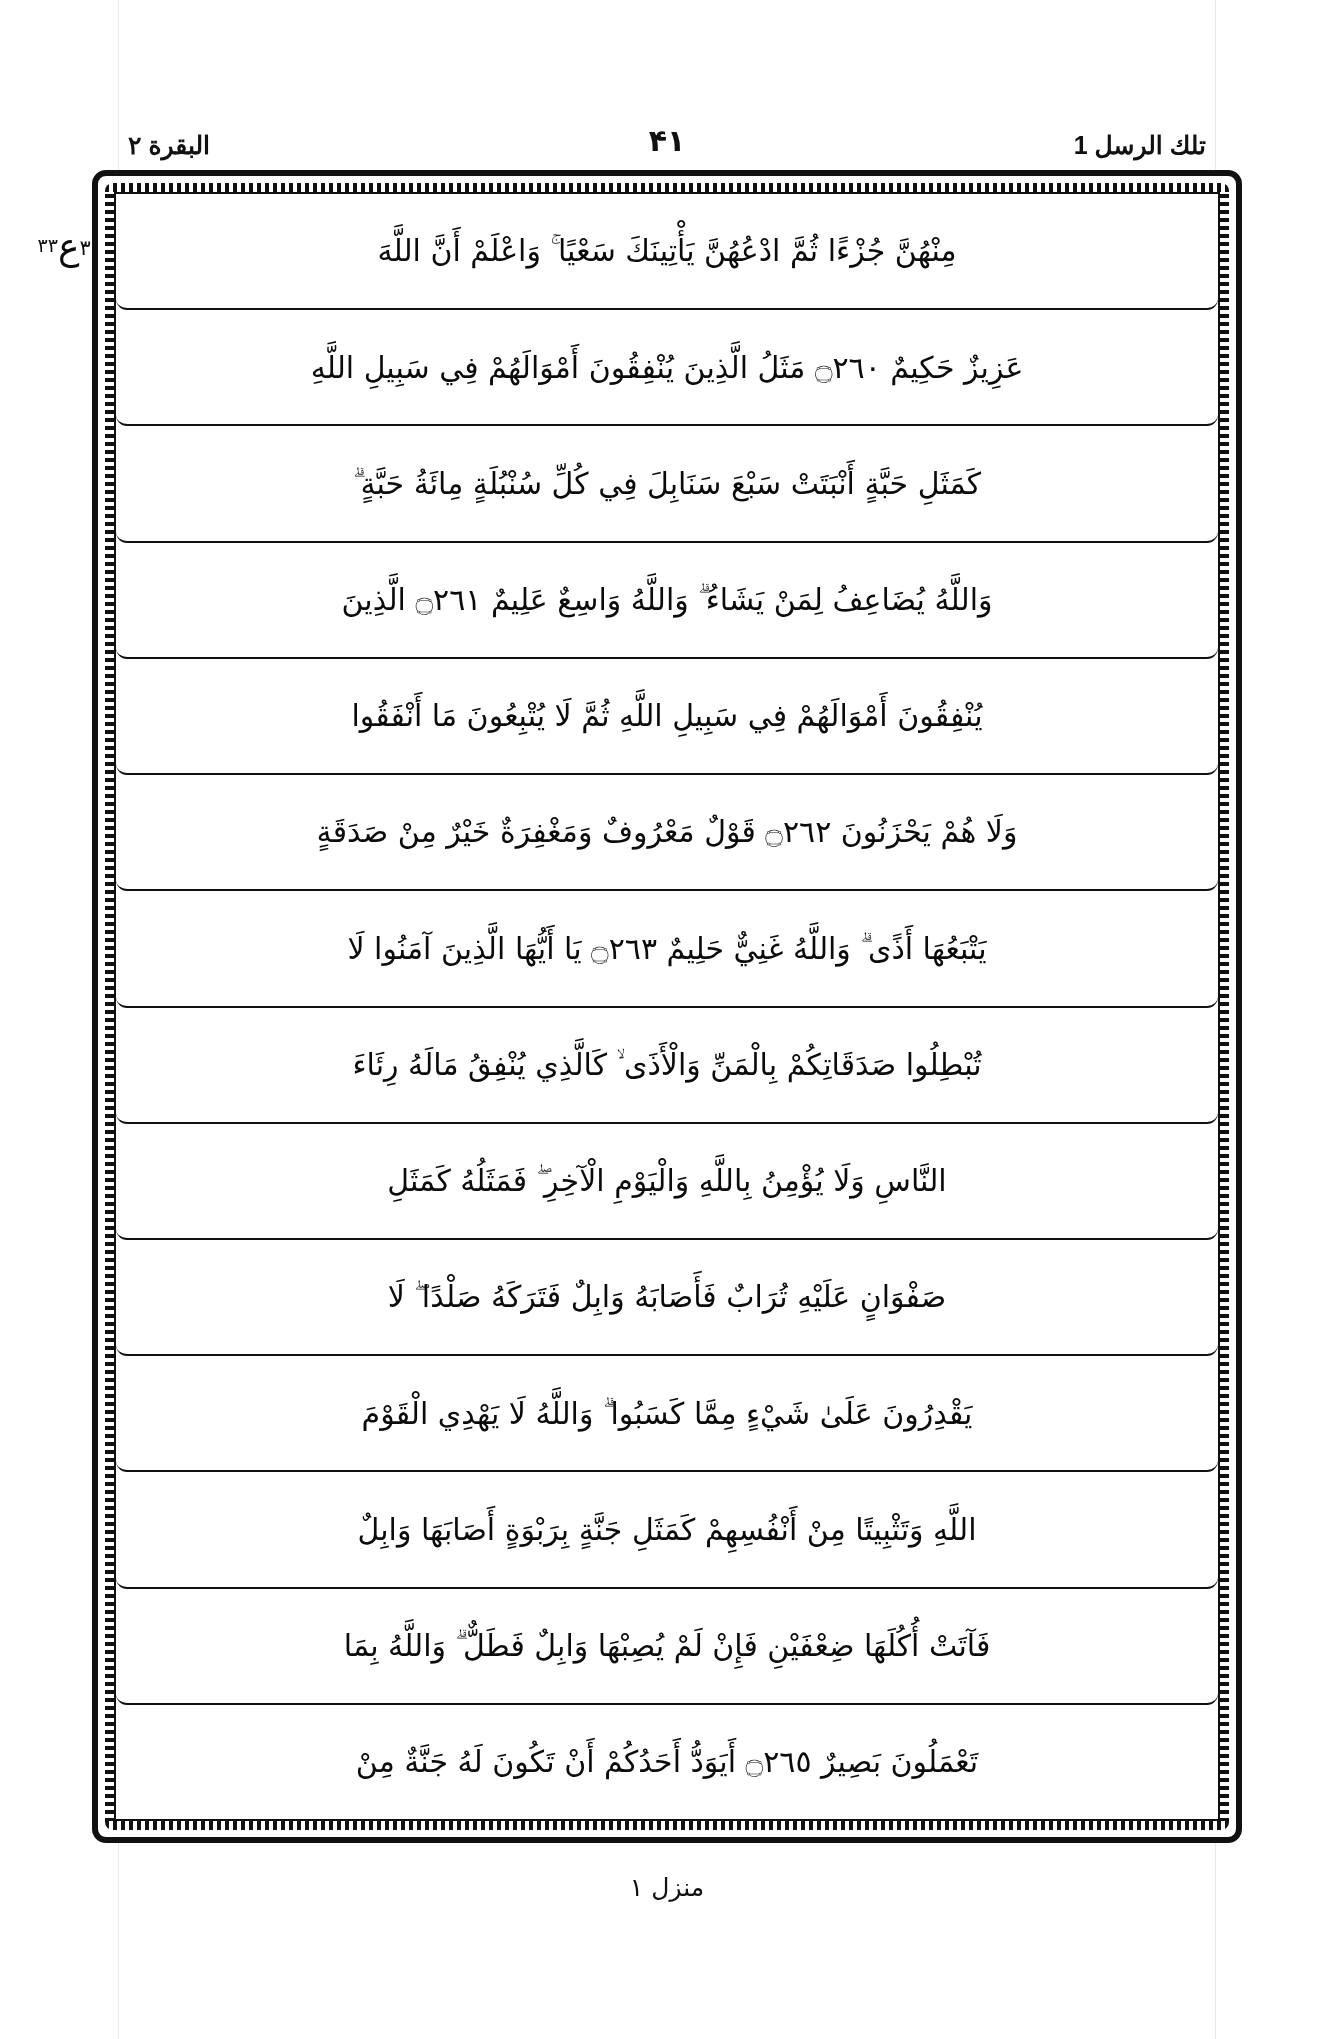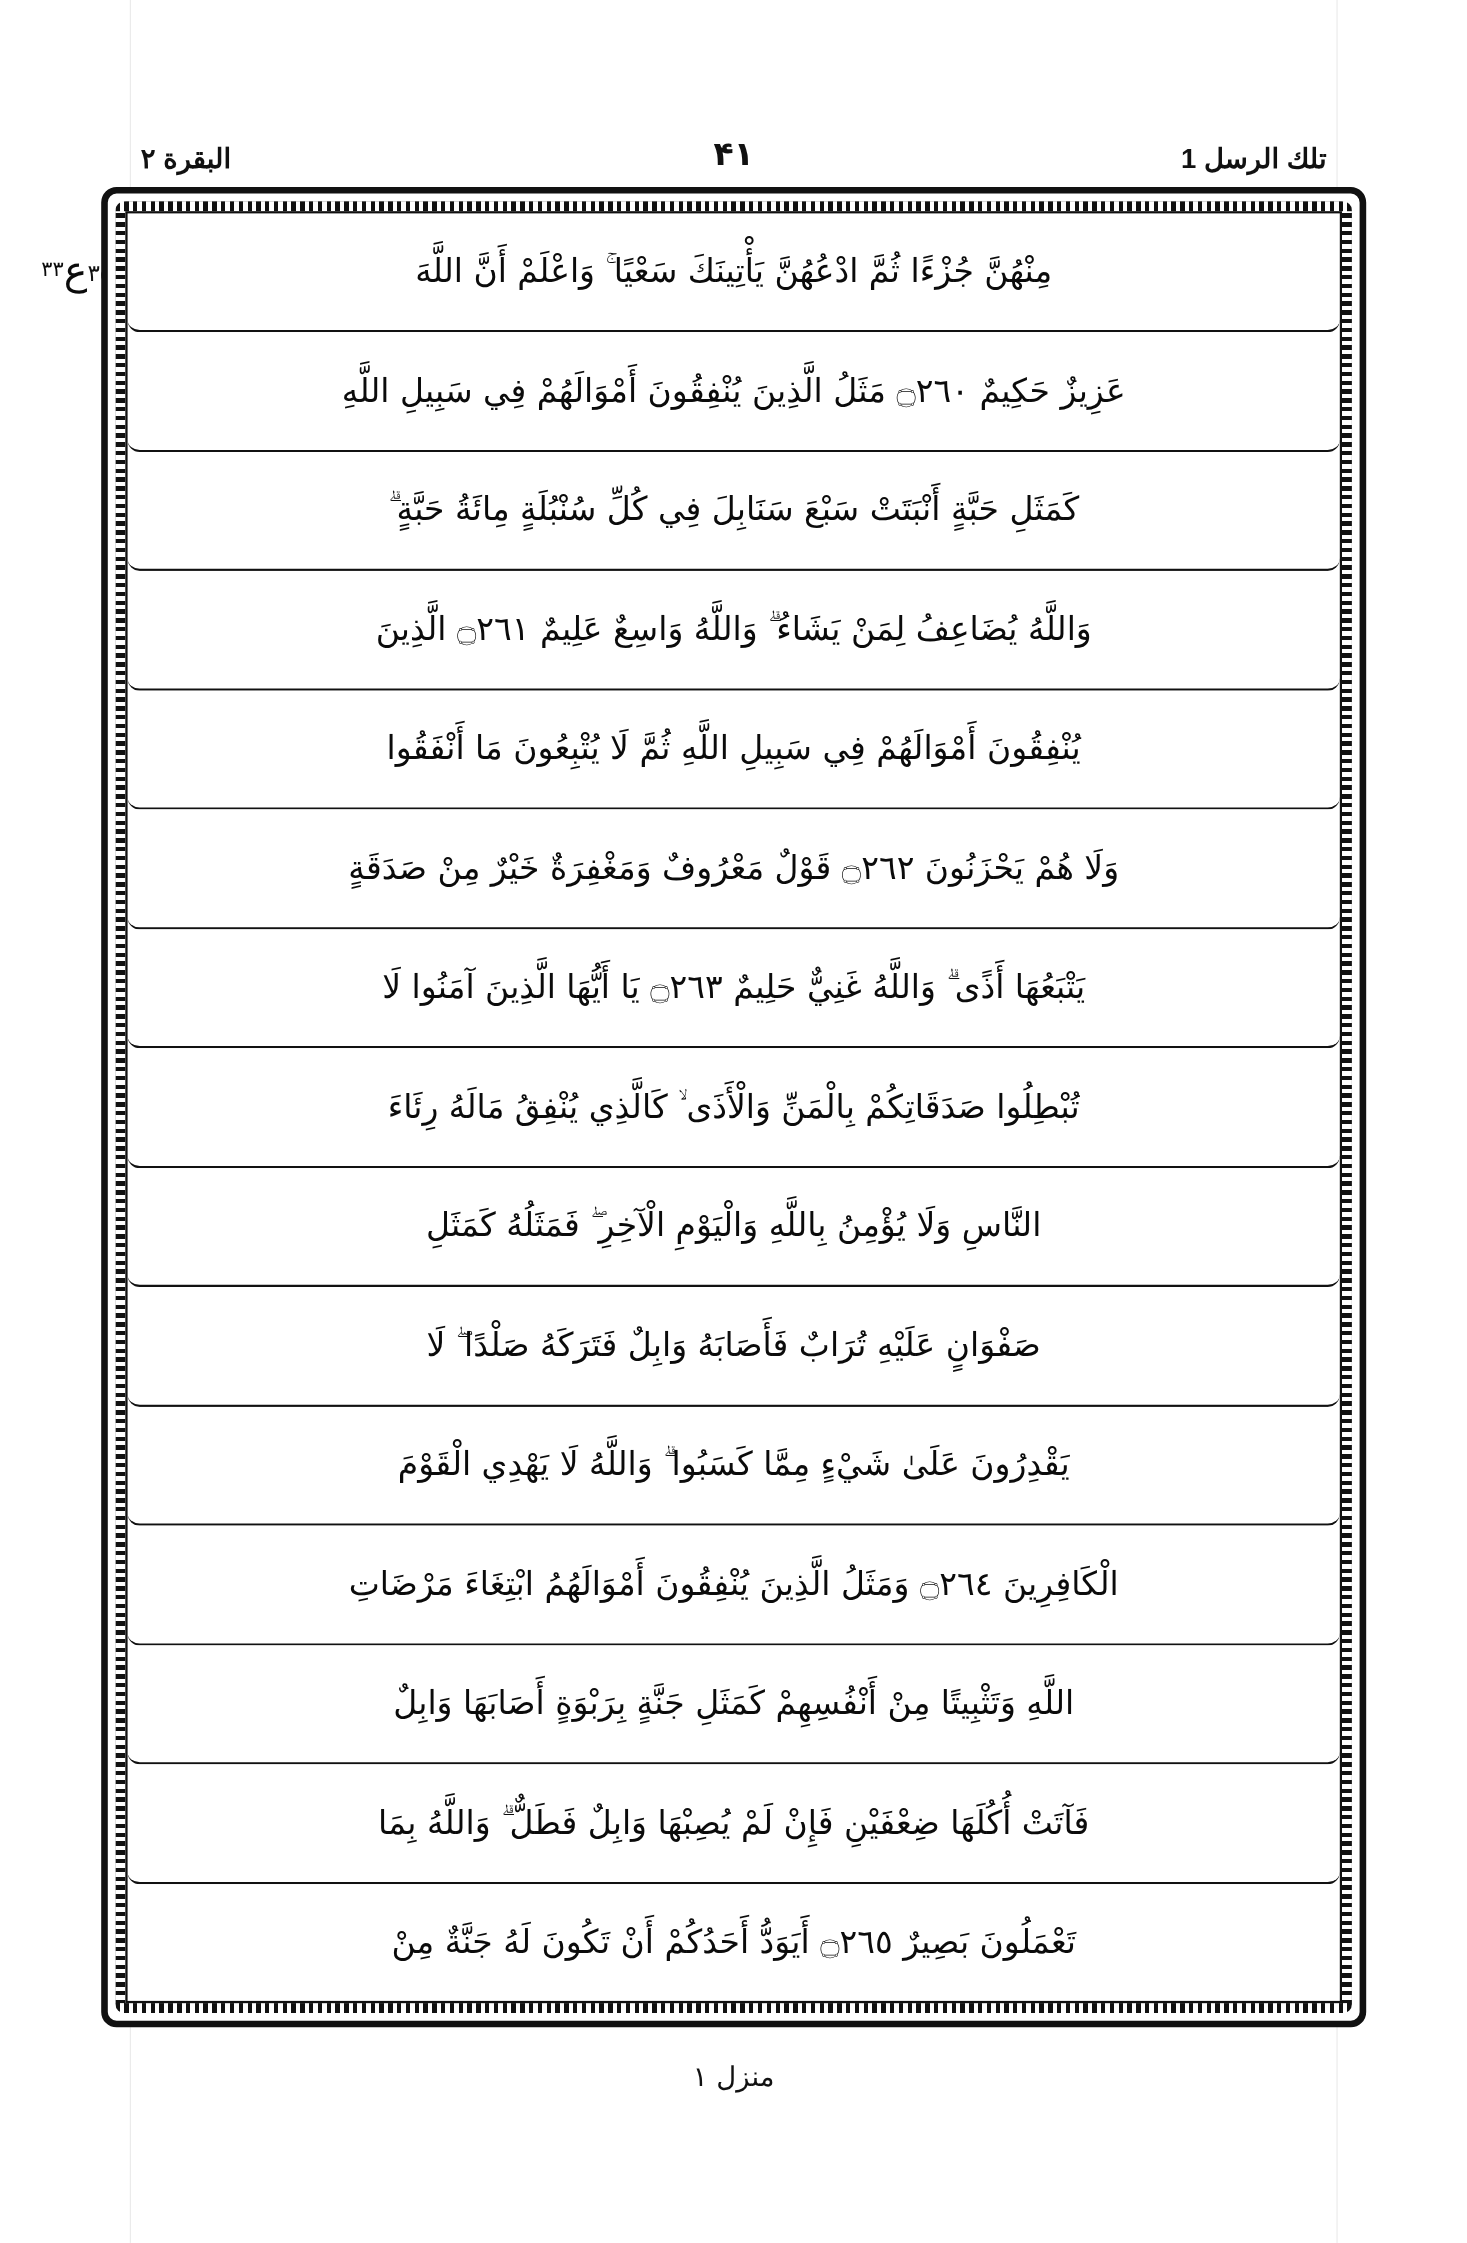--- a/index.html
+++ b/index.html
@@ -162,23 +162,20 @@
       <div class="qline">
           <span class="ar">النَّاسِ وَلَا يُؤْمِنُ بِاللَّهِ وَالْيَوْمِ الْآخِرِ ۖ فَمَثَلُهُ كَمَثَلِ</span>
         </div>
       <div class="qline">
           <span class="ar">صَفْوَانٍ عَلَيْهِ تُرَابٌ فَأَصَابَهُ وَابِلٌ فَتَرَكَهُ صَلْدًا ۖ لَا</span>
         </div>
       <div class="qline">
           <span class="ar">يَقْدِرُونَ عَلَىٰ شَيْءٍ مِمَّا كَسَبُوا ۗ وَاللَّهُ لَا يَهْدِي الْقَوْمَ</span>
         </div>
       <div class="qline">
-          <span class="ar">الْكَافِرِينَ ۝٢٦٤ وَمَثَلُ الَّذِينَ يُنْفِقُونَ أَمْوَالَهُمُ ابْتِغَاءَ مَرْضَاتِ</span>
-        </div>
-      <div class="qline">
           <span class="ar">اللَّهِ وَتَثْبِيتًا مِنْ أَنْفُسِهِمْ كَمَثَلِ جَنَّةٍ بِرَبْوَةٍ أَصَابَهَا وَابِلٌ</span>
         </div>
       <div class="qline">
           <span class="ar">فَآتَتْ أُكُلَهَا ضِعْفَيْنِ فَإِنْ لَمْ يُصِبْهَا وَابِلٌ فَطَلٌّ ۗ وَاللَّهُ بِمَا</span>
         </div>
       <div class="qline">
           <span class="ar">تَعْمَلُونَ بَصِيرٌ ۝٢٦٥ أَيَوَدُّ أَحَدُكُمْ أَنْ تَكُونَ لَهُ جَنَّةٌ مِنْ</span>
         </div>
     </div>
   </div>

